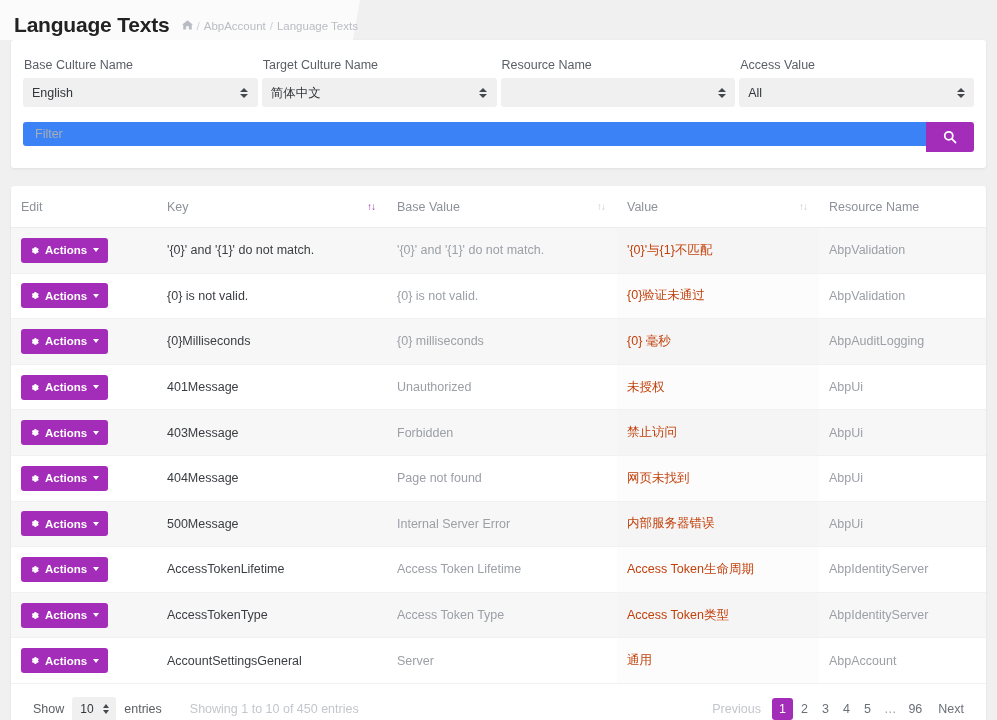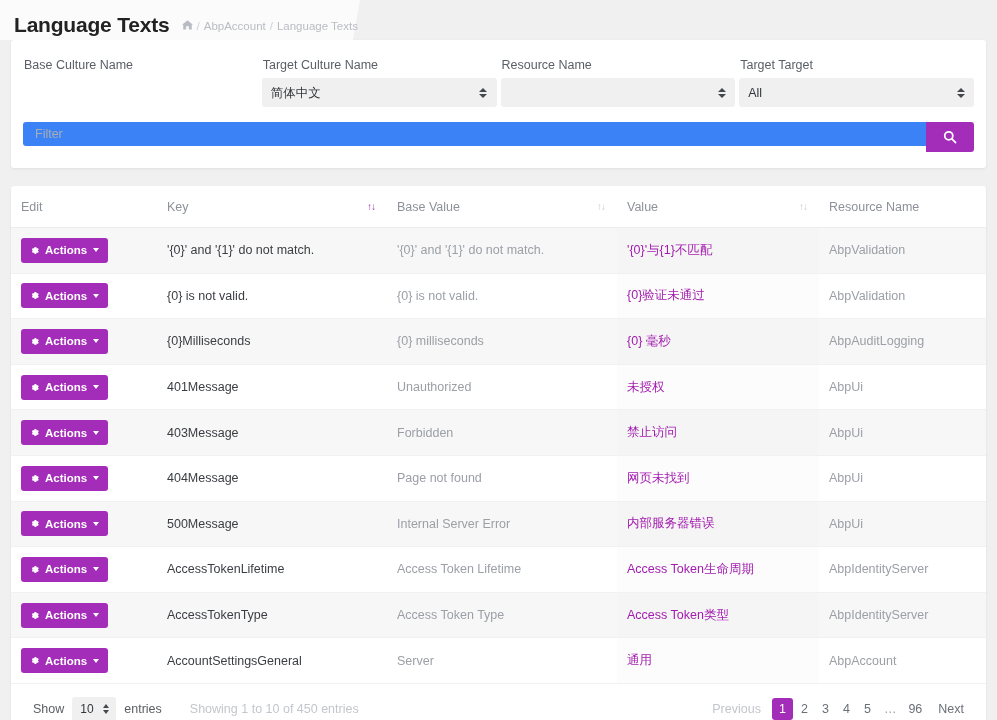--- a/index.html
+++ b/index.html
@@ -187,21 +187,21 @@
     height: 45.6px;
     vertical-align: middle;
     border-bottom: 1px solid #f1f1f1;
     overflow: hidden;
     text-overflow: ellipsis;
     white-space: nowrap;
   }
   td.c-edit { padding-left: 22px; }
   td.c-key   { color: #3a3d42; }
   td.c-base  { color: #9b9fa6; }
-  td.c-value { color: #a21caf; }
+  td.c-value { color: #c2410c; }
   td.c-res   { color: #9b9fa6; }
 
   tbody tr:nth-child(odd)  td { background: #f7f7f7; }
   tbody tr:nth-child(even) td { background: #ffffff; }
   tbody tr:nth-child(odd)  td.c-value { background: #f5f5f5; }
   tbody tr:nth-child(even) td.c-value { background: #fcfcfc; }
 
   .actions-btn {
     display: inline-flex;
     align-items: center;
@@ -313,20 +313,29 @@
       <span>Language Texts</span>
     </div>
   </div>
 </div>
 
 <div class="card filter-card">
   <div class="filter-row">
 
     <div class="filter-col">
       <label class="filter-label">Base Culture Name</label>
+      <div class="sel-wrap">
+        <select class="form-ctl">
+          <option>English</option>
+        </select>
+        <span class="sel-arrow">
+            <i class="up"></i>
+            <i class="dn"></i>
+          </span>
+      </div>
     </div>
 
     <div class="filter-col">
       <label class="filter-label">Target Culture Name</label>
       <div class="sel-wrap">
         <select class="form-ctl">
           <option>简体中文</option>
         </select>
         <span class="sel-arrow">
             <i class="up"></i>
@@ -342,21 +351,21 @@
           <option></option>
         </select>
         <span class="sel-arrow">
             <i class="up"></i>
             <i class="dn"></i>
           </span>
       </div>
     </div>
 
     <div class="filter-col">
-      <label class="filter-label">Target Target</label>
+      <label class="filter-label">Access Value</label>
       <div class="sel-wrap">
         <select class="form-ctl">
           <option>All</option>
         </select>
         <span class="sel-arrow">
             <i class="up"></i>
             <i class="dn"></i>
           </span>
       </div>
     </div>

